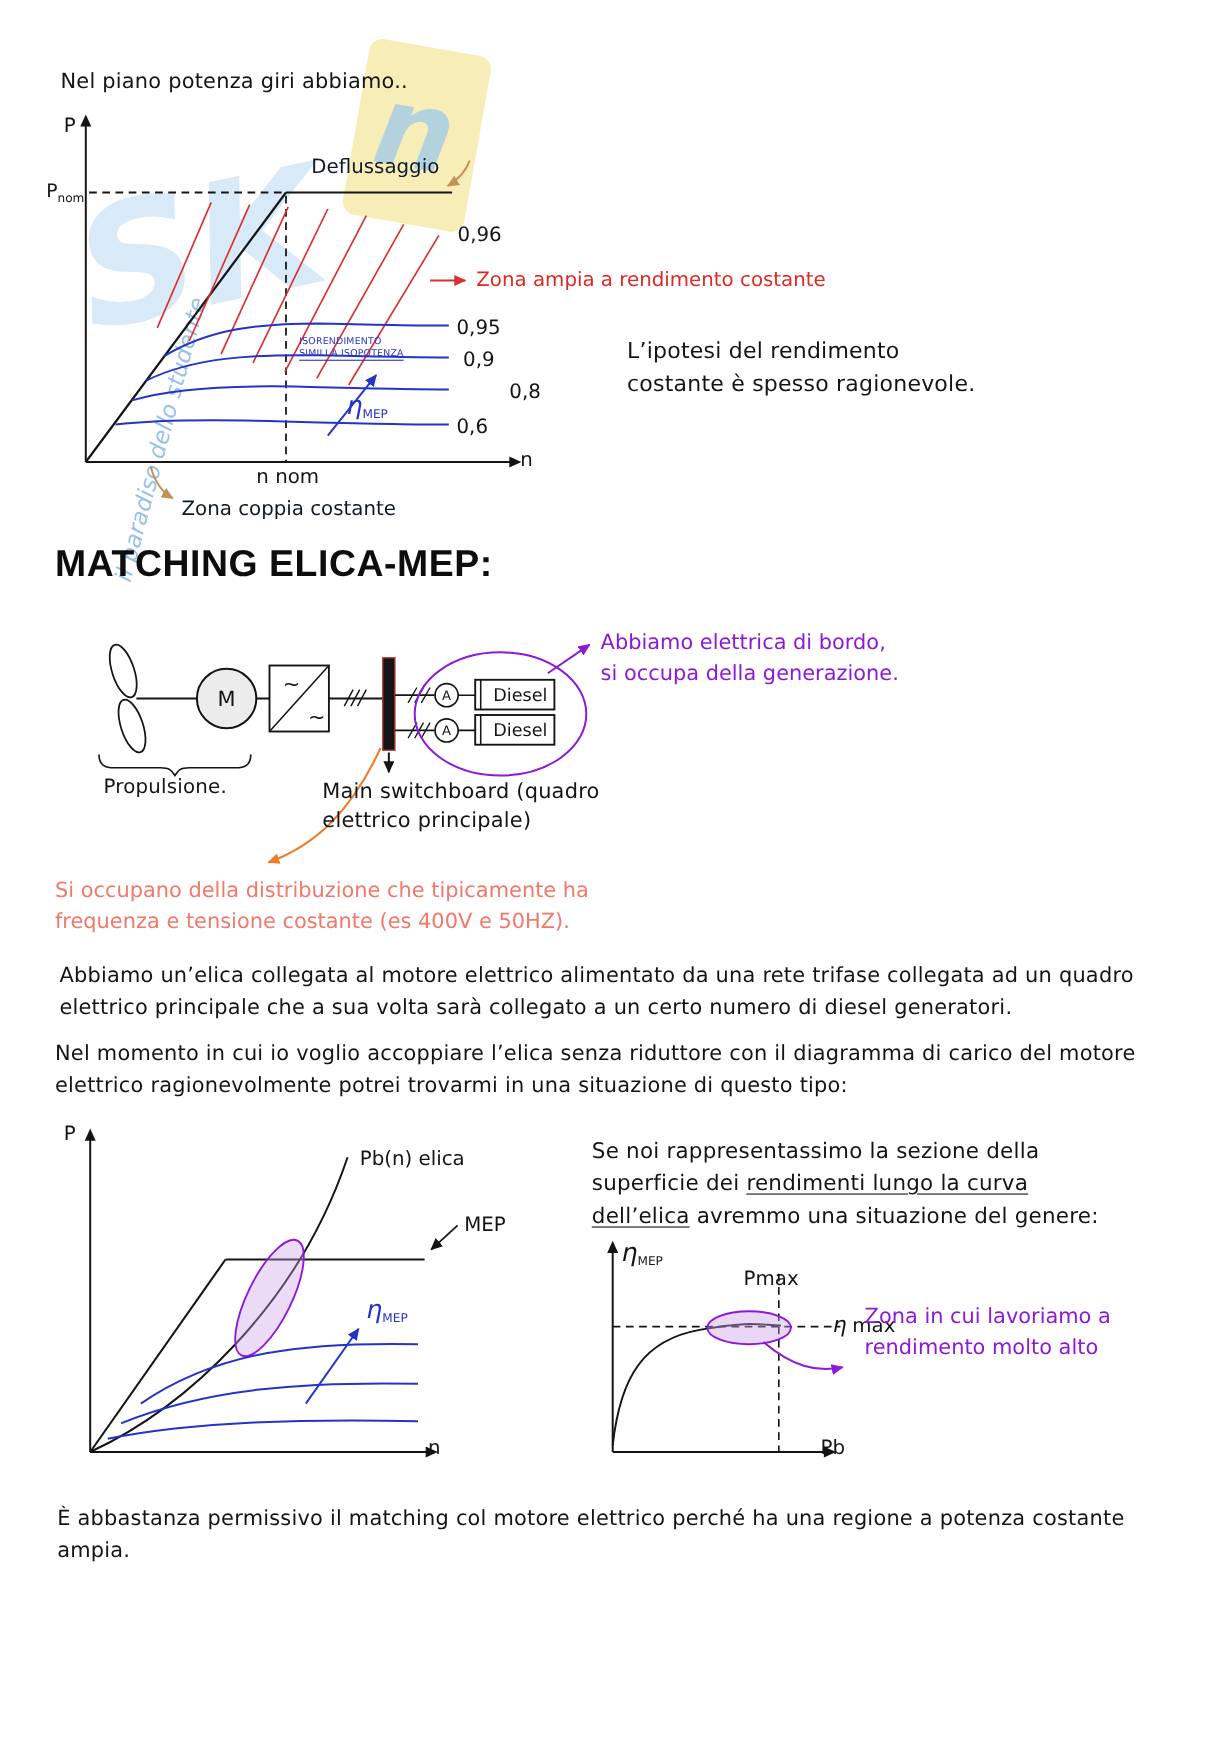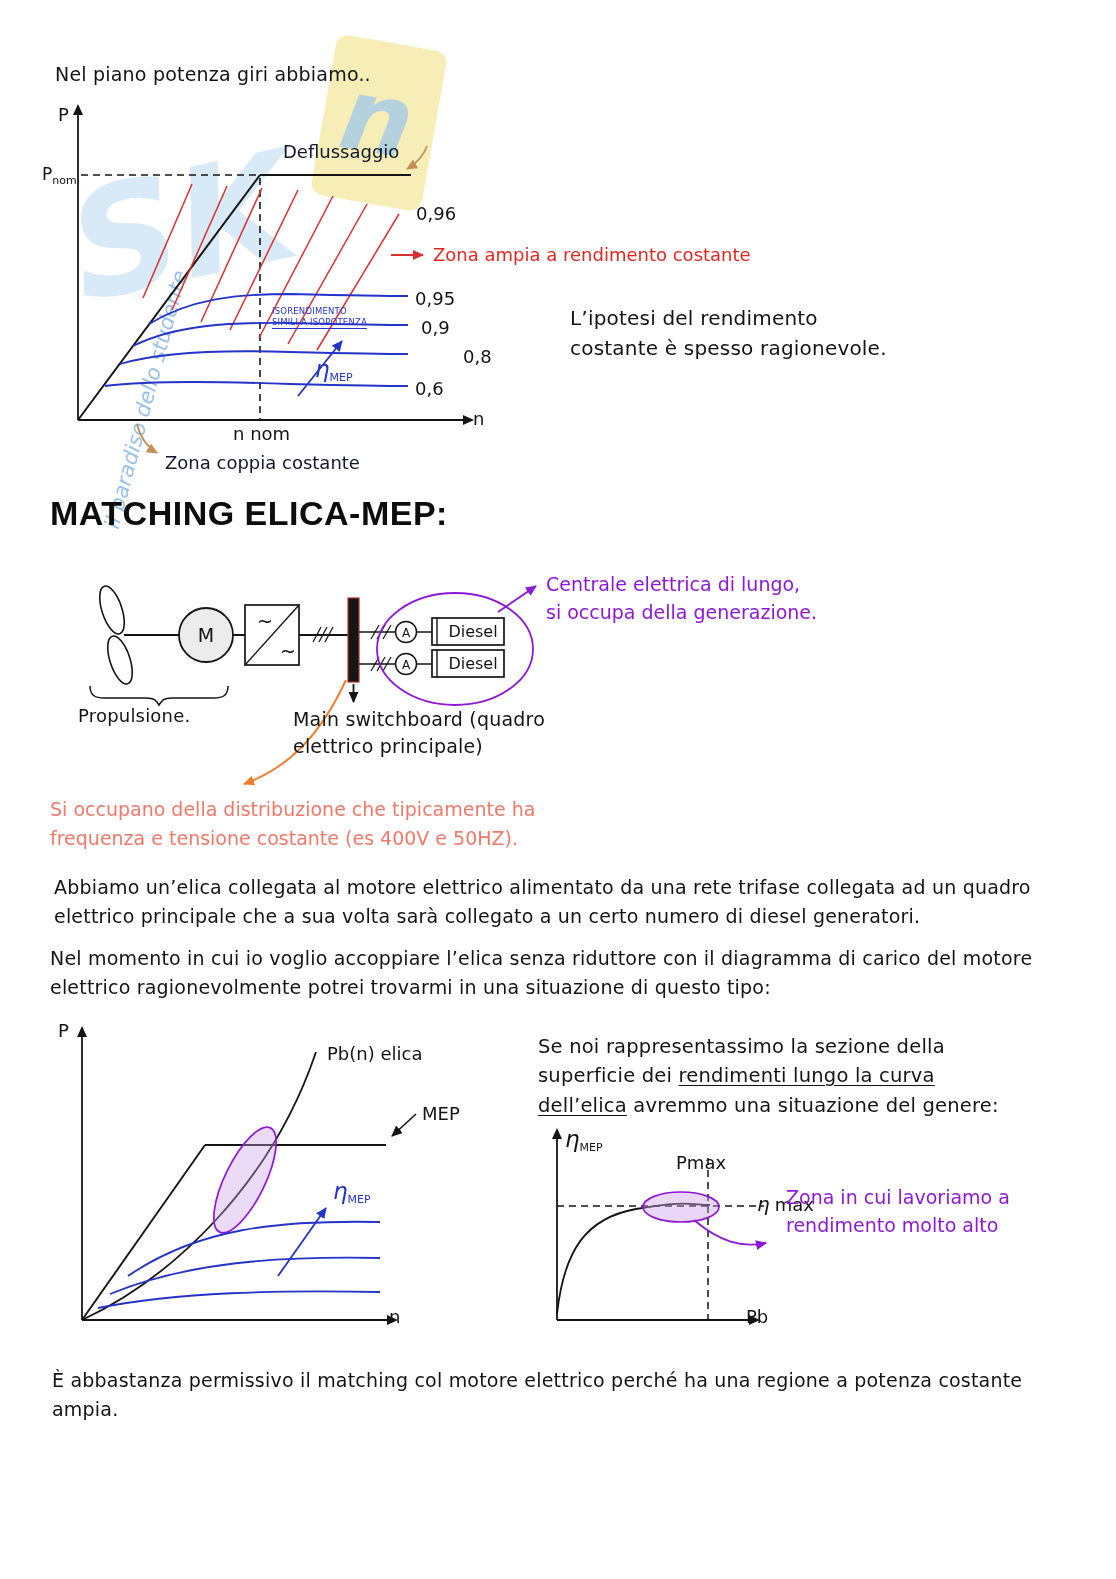--- a/index.html
+++ b/index.html
@@ -177,24 +177,24 @@
       <text x="393" y="101" text-anchor="middle" font-size="16" fill="#141414">Diesel</text>
     </g>
     <ellipse cx="375" cy="81" rx="78" ry="56" fill="none" stroke="#8d18d8" stroke-width="1.8"></ellipse>
     <line x1="418" y1="44" x2="456" y2="18" stroke="#8d18d8" stroke-width="1.8" marker-end="url(#mdp)"></line>
     <line x1="273.5" y1="116" x2="273.5" y2="134" stroke="#141414" stroke-width="1.8" marker-end="url(#mdk)"></line>
     <path d="M 10 118 C 10 128, 16 130, 24 130 L 66 130 C 74 130, 76 132, 79 137 C 82 132, 84 130, 92 130 L 134 130 C 142 130, 148 128, 148 118" fill="none" stroke="#141414" stroke-width="1.5"></path>
     <path d="M 266 112 C 240 168, 208 200, 164 216" fill="none" stroke="#ef7c2a" stroke-width="1.9" marker-end="url(#mdo)"></path>
   </svg>
 
   <div class="abs purple lab" style="left:546px;top:571px;font-size:19px;line-height:1.45;">
-    <div>Centrale elettrica di lungo,</div>
+    <div>Abbiamo elettrica di bordo,</div>
     <div>si occupa della generazione.</div>
   </div>
-  <div class="abs t lab" style="left:78px;top:702px;font-size:18px;">Propulsione.</div>
+  <div class="abs t lab" style="left:94px;top:702px;font-size:18px;">Propulsione.</div>
   <div class="abs t lab" style="left:293px;top:706px;line-height:1.4;">
     <div>Main switchboard (quadro</div>
     <div>elettrico principale)</div>
   </div>
   <div class="abs salmon lab" style="left:50px;top:795px;font-size:19px;line-height:1.5;">
     <div>Si occupano della distribuzione che tipicamente ha</div>
     <div>frequenza e tensione costante (es 400V e 50HZ).</div>
   </div>
 
   <div class="abs t para lab" style="left:54px;top:873px;">Abbiamo un’elica collegata al motore elettrico alimentato da una rete trifase collegata ad un quadro elettrico principale che a sua volta sarà collegato a un certo numero di diesel generatori.</div>

